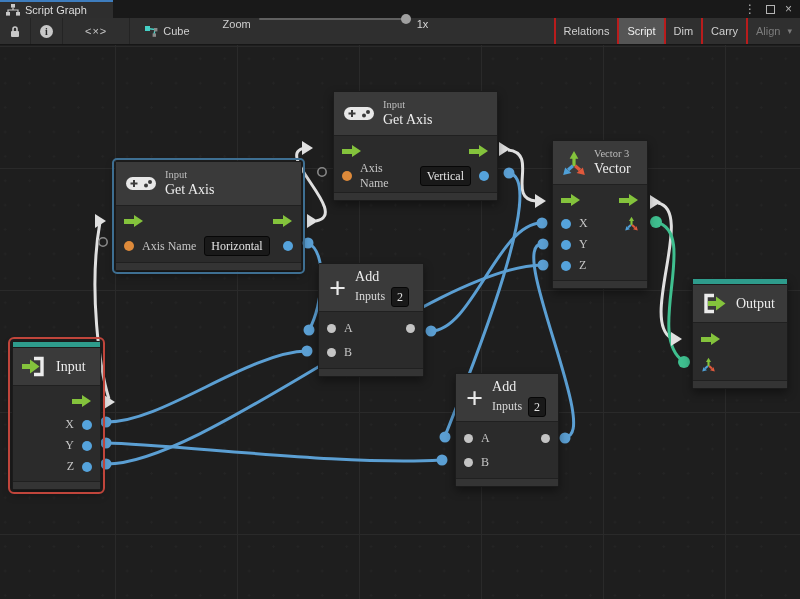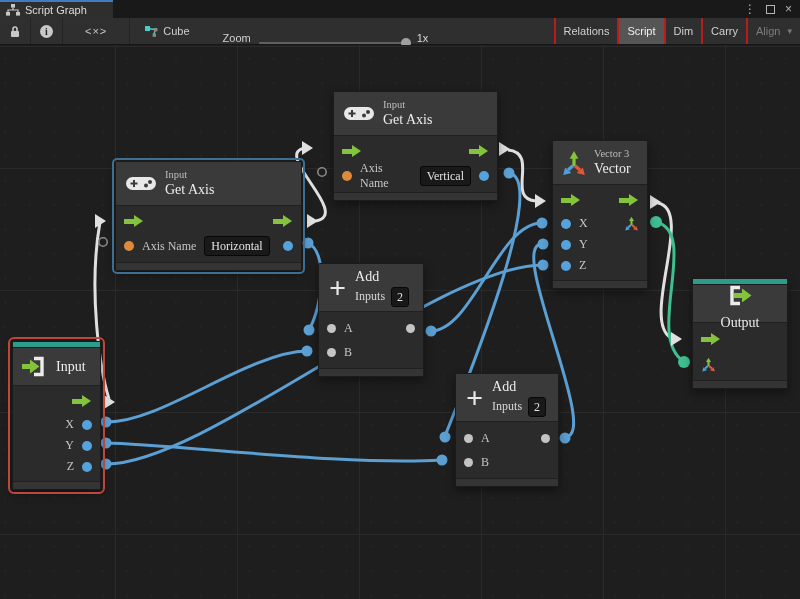--- a/index.html
+++ b/index.html
@@ -23,21 +23,21 @@
   .tbtn.noborder{border-right:none;}
   .tbtn.active{background:#555555;color:#efefef;}
   .tbtn.disabled{color:#7c7c7c;}
   .rightgroup{margin-left:auto;display:flex;align-items:stretch;}
   .rightgroup .tbtn{border-right:none;border-left:2px solid #b91c1c;padding:0 8px;}
   .caret{font-size:9px;margin-left:2px;}
   .lockpad,.infoc{display:inline-flex;align-items:center;justify-content:center;}
   .infoc{width:13px;height:13px;border-radius:50%;background:#c8c8c8;color:#262626;
          font-weight:bold;font-size:10px;font-family:"Liberation Serif","DejaVu Serif",serif;}
   .fitglyph{letter-spacing:1px;color:#c8c8c8;font-size:11px;}
-  .slider{display:flex;align-items:flex-end;gap:8px;padding:0 10px;}
+  .slider{display:flex;align-items:flex-start;gap:8px;padding:0 10px;}
   .track{position:relative;width:150px;height:2px;background:#606060;border-radius:1px;}
   .knob{position:absolute;right:-2px;top:-4px;width:10px;height:10px;border-radius:50%;background:#a0a0a0;}
   
   .canvas{position:absolute;left:0;top:45px;width:800px;height:554px;background-color:#1e1e1e;
     background-image:
       radial-gradient(circle,#242424 1px,transparent 1.2px),
       linear-gradient(to right,#2a2a2a 1px,transparent 1px),
       linear-gradient(to bottom,#2a2a2a 1px,transparent 1px);
     background-size:24.4px 24.4px,122px 122px,122px 122px;
     background-position:-7px 1.6px,-7px 1px,-7px 1px;}
@@ -368,21 +368,21 @@
       <div class="row rowtight">
         <span class="dot blue"></span>
         <span class="plabel">Z</span>
       </div>
     </div>
     <div class="nfoot"></div>
   </div>
 
   <div class="node" style="left:692px;top:278px;width:96px;">
     <div class="accent"></div>
-    <div class="nhead" style="height:38px;padding:0 8px;flex-direction:column;">
+    <div class="nhead" style="height:38px;padding:8px 8px;">
       <span class="icwrap">
         <svg width="26" height="21" viewBox="0 0 26 21">
           <path d="M13 2.5 H5 V18.5 H13" stroke="#ececec" stroke-width="3.4" fill="none"></path>
           <path d="M7 8 h8 v-4.5 l9.5,7 -9.5,7 V13 h-8 z" fill="#84c33c"></path>
         </svg>
       </span>
       <span class="ntitle">Output</span>
     </div>
     <div class="nbody" style="padding-top:3px;">
       <div class="row flowrow">

